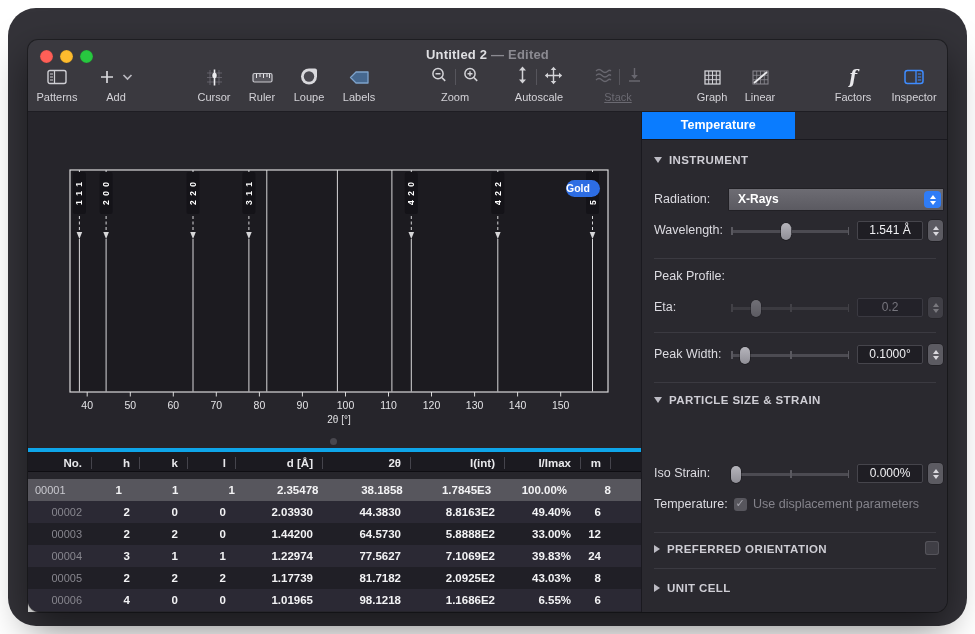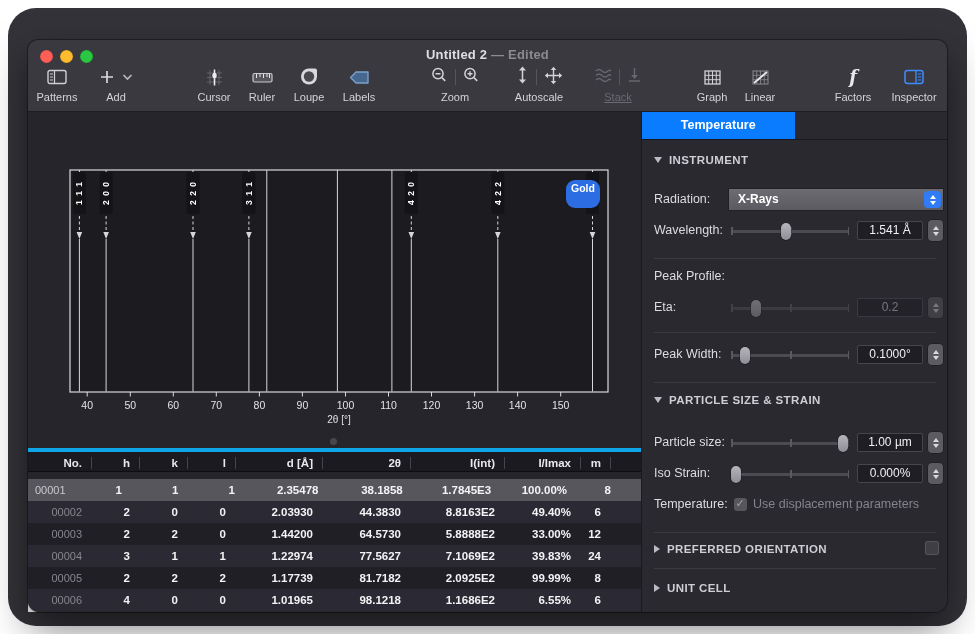--- a/index.html
+++ b/index.html
@@ -49,23 +49,23 @@
     background:#46454c; border-radius:5px; display:flex; flex-direction:column;
     align-items:center; justify-content:center; gap:2px; }
   .lb-bar { width:13px; height:1.5px; background:#d0d0d5; border-radius:1px; }
 
   .chart-area { position:absolute; left:0; top:28px; width:613px; height:308px; background:#26252b; }
   .chart-svg { position:absolute; left:0; top:0; }
   .tick { fill:#e3e3e6; font-size:10.5px; text-anchor:middle; font-family:"Liberation Sans",sans-serif; }
   .axis { font-size:10px; }
   .hkl { fill:#ffffff; font-size:8.5px; font-weight:600; letter-spacing:1px; text-anchor:middle;
     font-family:"Liberation Sans",sans-serif; }
-  .gold-badge { position:absolute; left:538px; top:40px; width:34px; height:28px;
+  .gold-badge { position:absolute; left:538px; top:40px; width:34px; height:17px;
     background:#2d6de3; border-radius:9px; color:#fff; font-size:10.5px; font-weight:600;
-    text-align:center; line-height:17px; }
+    text-align:left; line-height:17px; }
   .scroll-dot { position:absolute; left:302px; top:298px; width:7px; height:7px;
     border-radius:50%; background:#48474e; }
 
   
   .datatable { position:absolute; left:0; top:336px; width:613px; height:164px; }
   .thead { position:absolute; left:0; top:0; width:613px; height:24px; background:#1b1a20;
     border-top:4px solid #0ea5e9; border-bottom:1px solid #0e0d12; display:flex; }
   .thead .c { position:relative; font-size:11.5px; font-weight:700; color:#e8e8eb;
     line-height:22px; text-align:right; padding-right:10px; }
   .thead .c::after { content:""; position:absolute; right:0; top:5px; width:1px; height:12px; background:#45444c; }
@@ -496,21 +496,21 @@
     <div class="cf"></div>
   </div>
             <div class="trow">
     <div class="c c0 num">00005</div>
               <div class="c c1">2</div>
               <div class="c c2">2</div>
     <div class="c c3">2</div>
               <div class="c c4">1.17739</div>
               <div class="c c5">81.7182</div>
     <div class="c c6">2.0925E2</div>
-              <div class="c c7">99.99%</div>
+              <div class="c c7">43.03%</div>
               <div class="c c8">8</div>
     <div class="cf"></div>
   </div>
             <div class="trow">
     <div class="c c0 num">00006</div>
               <div class="c c1">4</div>
               <div class="c c2">0</div>
     <div class="c c3">0</div>
               <div class="c c4">1.01965</div>
               <div class="c c5">98.1218</div>
@@ -601,35 +601,20 @@
           </div>
       </div>
 
       <div class="isep" style="top:270px"></div>
 
       <div class="sect-h" style="top:280px">
         <span class="tri-down"></span>
         <span>PARTICLE SIZE &amp; STRAIN</span>
       </div>
 
-      <div class="irow" style="top:320px">
-        <span class="ilabel">Particle size:</span>
-        <div class="slider" style="left:89px;width:118px">
-          <span class="track"></span>
-            <span class="stick" style="left:0"></span>
-            <span class="stick" style="left:50%"></span>
-            <span class="stick" style="right:0"></span>
-          <span class="thumb" style="left: 95%;"></span>
-        </div>
-        <div class="vfield" style="left:215px">1.00 µm</div>
-        <div class="stepper" style="left:286px">
-            <i class="chv up"></i>
-            <i class="chv dn"></i>
-          </div>
-      </div>
 
       <div class="irow" style="top:351px">
         <span class="ilabel">Iso Strain:</span>
         <div class="slider" style="left:89px;width:118px">
           <span class="track"></span>
             <span class="stick" style="left:0"></span>
             <span class="stick" style="left:50%"></span>
             <span class="stick" style="right:0"></span>
           <span class="thumb" style="left: 4%;"></span>
         </div>

